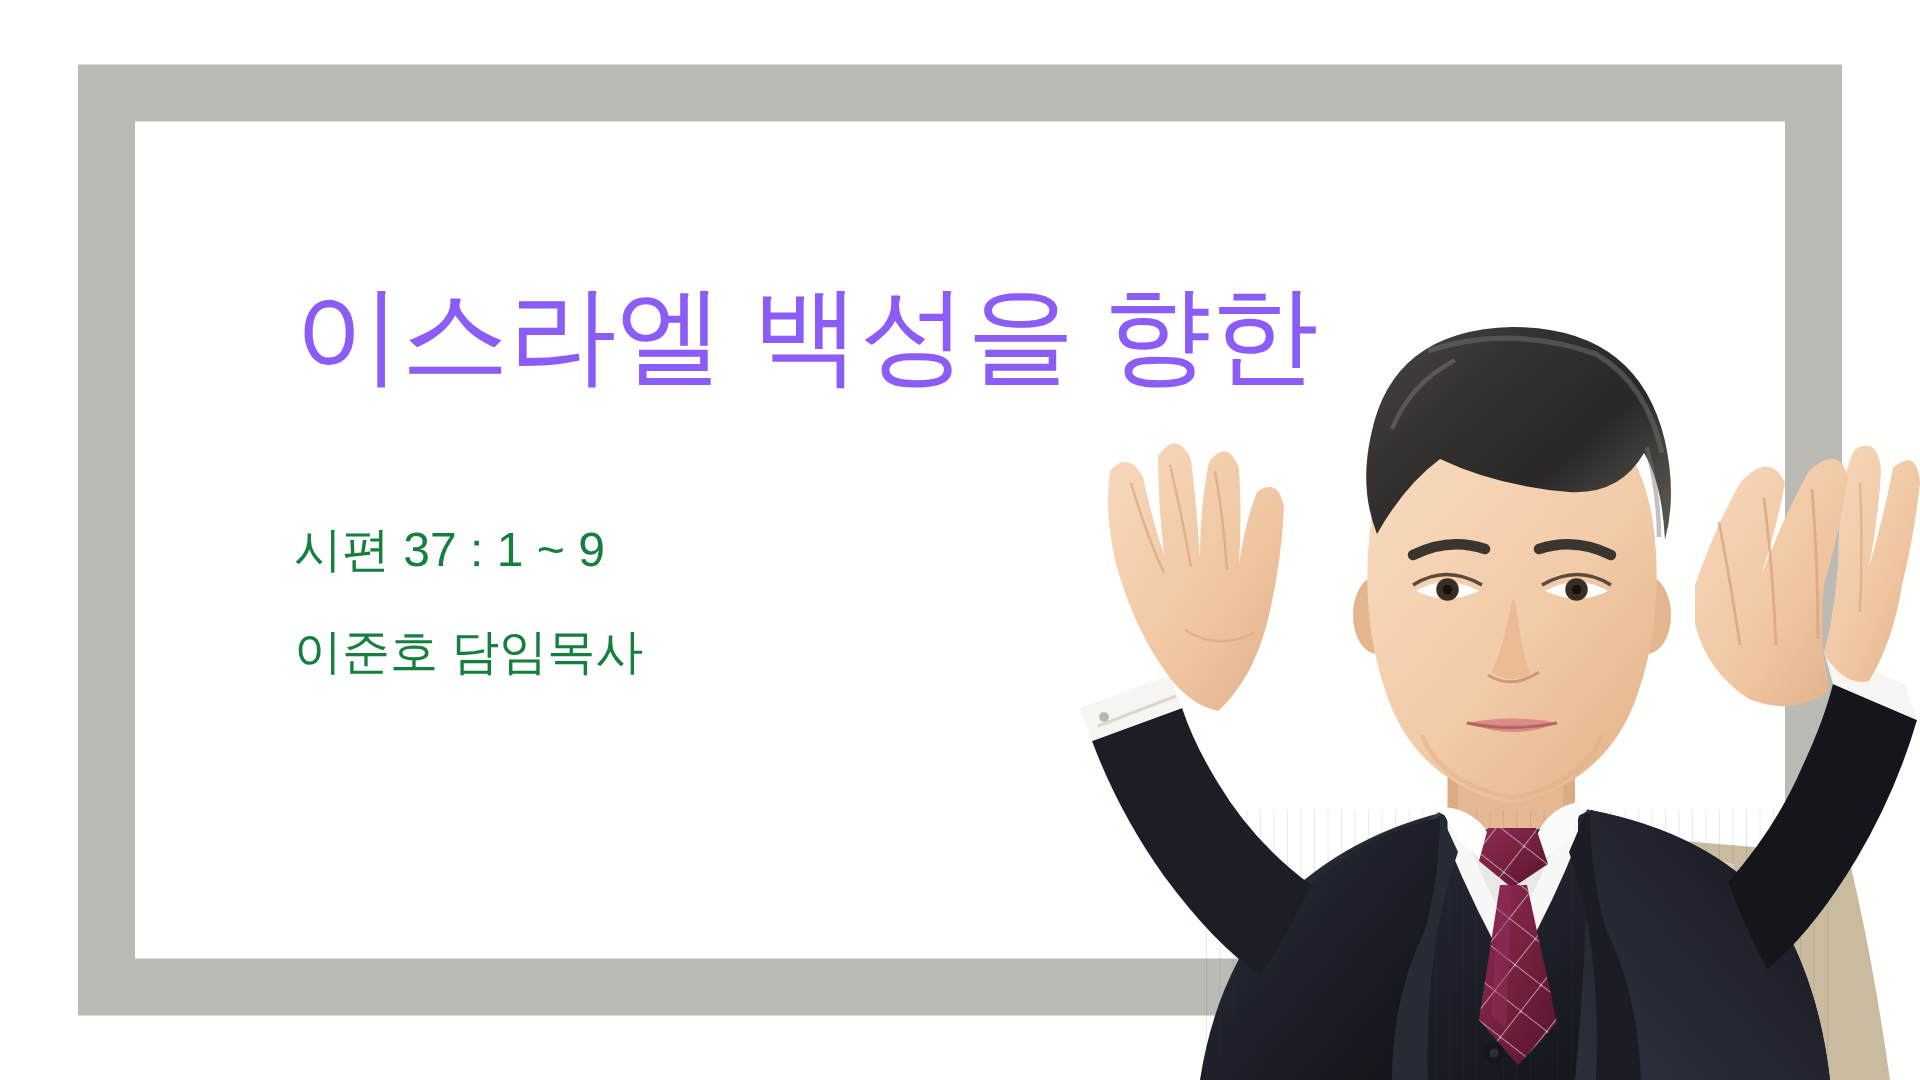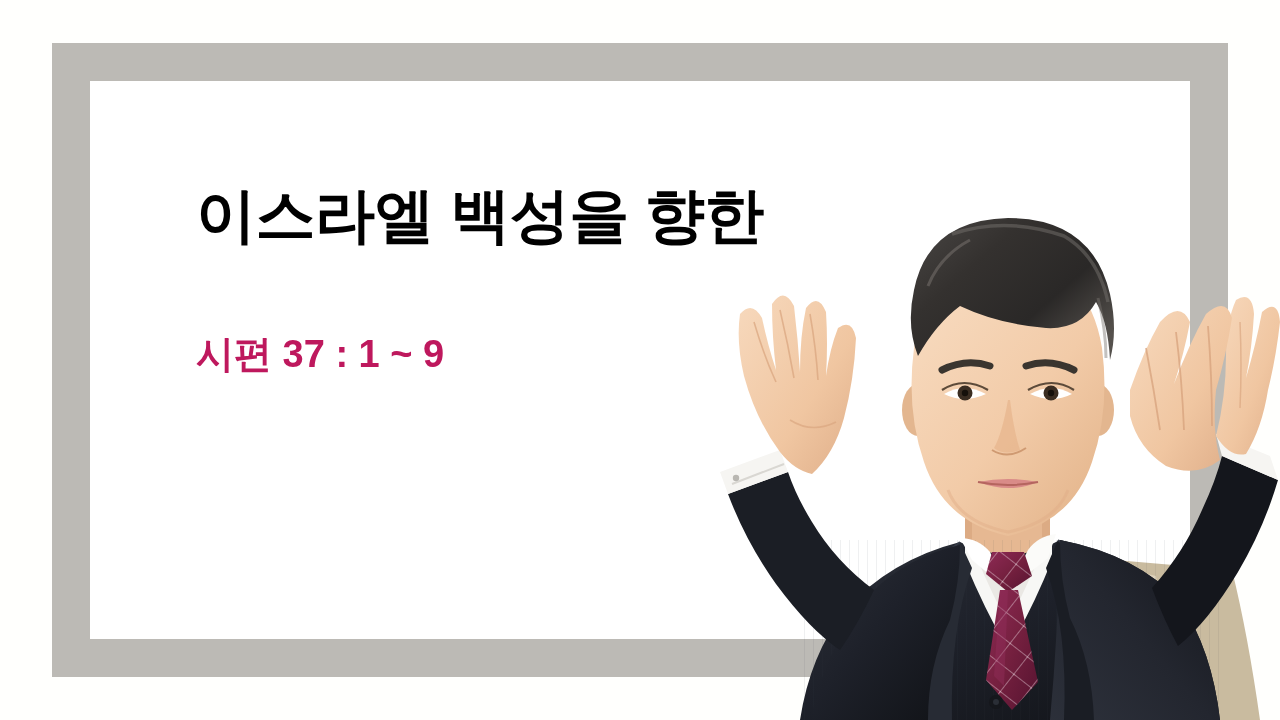--- a/index.html
+++ b/index.html
@@ -31,34 +31,34 @@
 
   
   .text-block {
     position: absolute;
     left: 196px;
     top: 170px;
     width: 700px;
     z-index: 3;
   }
   .title {
-    color: #000000;
-    font-size: 60px;
+    color: #8b5cf6;
+    font-size: 72px;
     line-height: 1.52;
-    font-weight: 700;
+    font-weight: 400;
     letter-spacing: -0.5px;
     white-space: nowrap;
   }
   .title .tline { display: block; }
   .subtitle {
     margin-top: 54px;
-    color: #be185d;
-    font-size: 38px;
+    color: #15803d;
+    font-size: 32px;
     line-height: 2.1;
-    font-weight: 700;
+    font-weight: 400;
     letter-spacing: 0px;
     white-space: nowrap;
   }
   .subtitle .sline { display: block; }
 
   
   .photo {
     position: absolute;
     left: 660px;
     top: 90px;
@@ -75,20 +75,21 @@
 <div id="stage">
 
   <div class="frame"></div>
 
   <div class="text-block">
     <div class="title">
       <span class="tline">이스라엘 백성을 향한</span>
     </div>
     <div class="subtitle">
       <span class="sline">시편 37 : 1 ~ 9</span>
+      <span class="sline">이준호 담임목사</span>
     </div>
   </div>
 
   <div class="photo">
     <svg viewBox="0 0 620 630" xmlns="http://www.w3.org/2000/svg">
       <defs>
         <linearGradient id="skinG" x1="0" y1="0" x2="1" y2="1">
           <stop offset="0%" stop-color="#f7d9bd"></stop>
           <stop offset="60%" stop-color="#f0c6a1"></stop>
           <stop offset="100%" stop-color="#dfae89"></stop>

